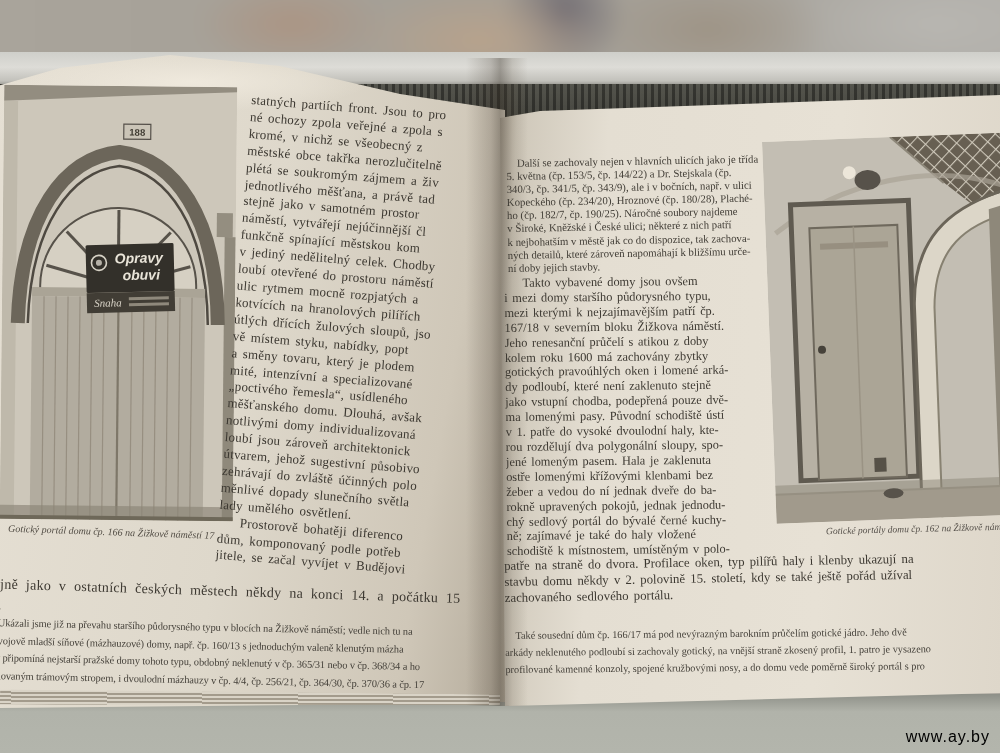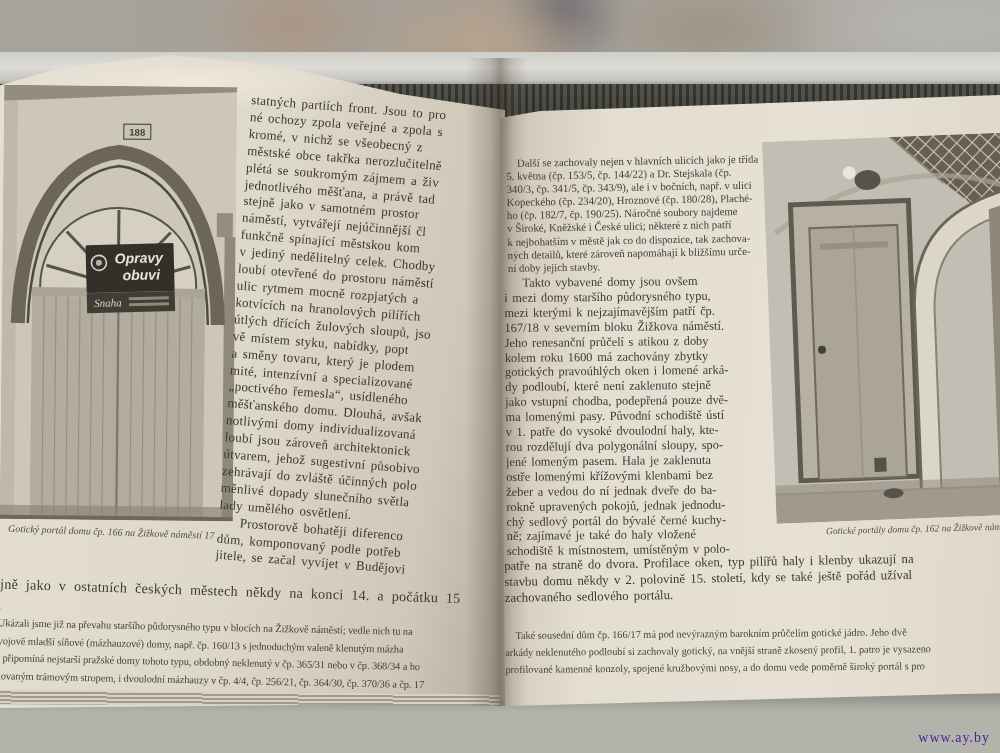--- a/index.html
+++ b/index.html
@@ -63,22 +63,22 @@
     font-size:10.3px;line-height:17.2px;color:#45413a;}
   .cap-right{left:826px;top:524px;width:176px;transform:rotate(-1.5deg);
     font-style:italic;font-size:9.5px;color:#55504a;white-space:nowrap;overflow:hidden;}
 
   
   .photo-left{left:2px;top:86px;width:233px;height:434px;transform:rotate(.6deg);}
   .photo-right{left:762px;top:142px;width:238px;height:382px;transform:rotate(-2.2deg);
     transform-origin:0 0;}
   svg{display:block;}
 
-  .watermark{right:10px;bottom:7px;font-family:Liberation Serif, serif;
-    font-size:14px;color:#4c1d95;letter-spacing:1px;}
+  .watermark{right:10px;bottom:7px;font-family:Liberation Sans, sans-serif;
+    font-size:16px;color:#000000;letter-spacing:1px;}
 </style>
 </head>
 <body>
 
 <div class="scene">
 
   <div class="bg-window"></div>
   <div class="bg-sill"></div>
   <div class="bg-grille"></div>
   <div class="bg-table"></div>

